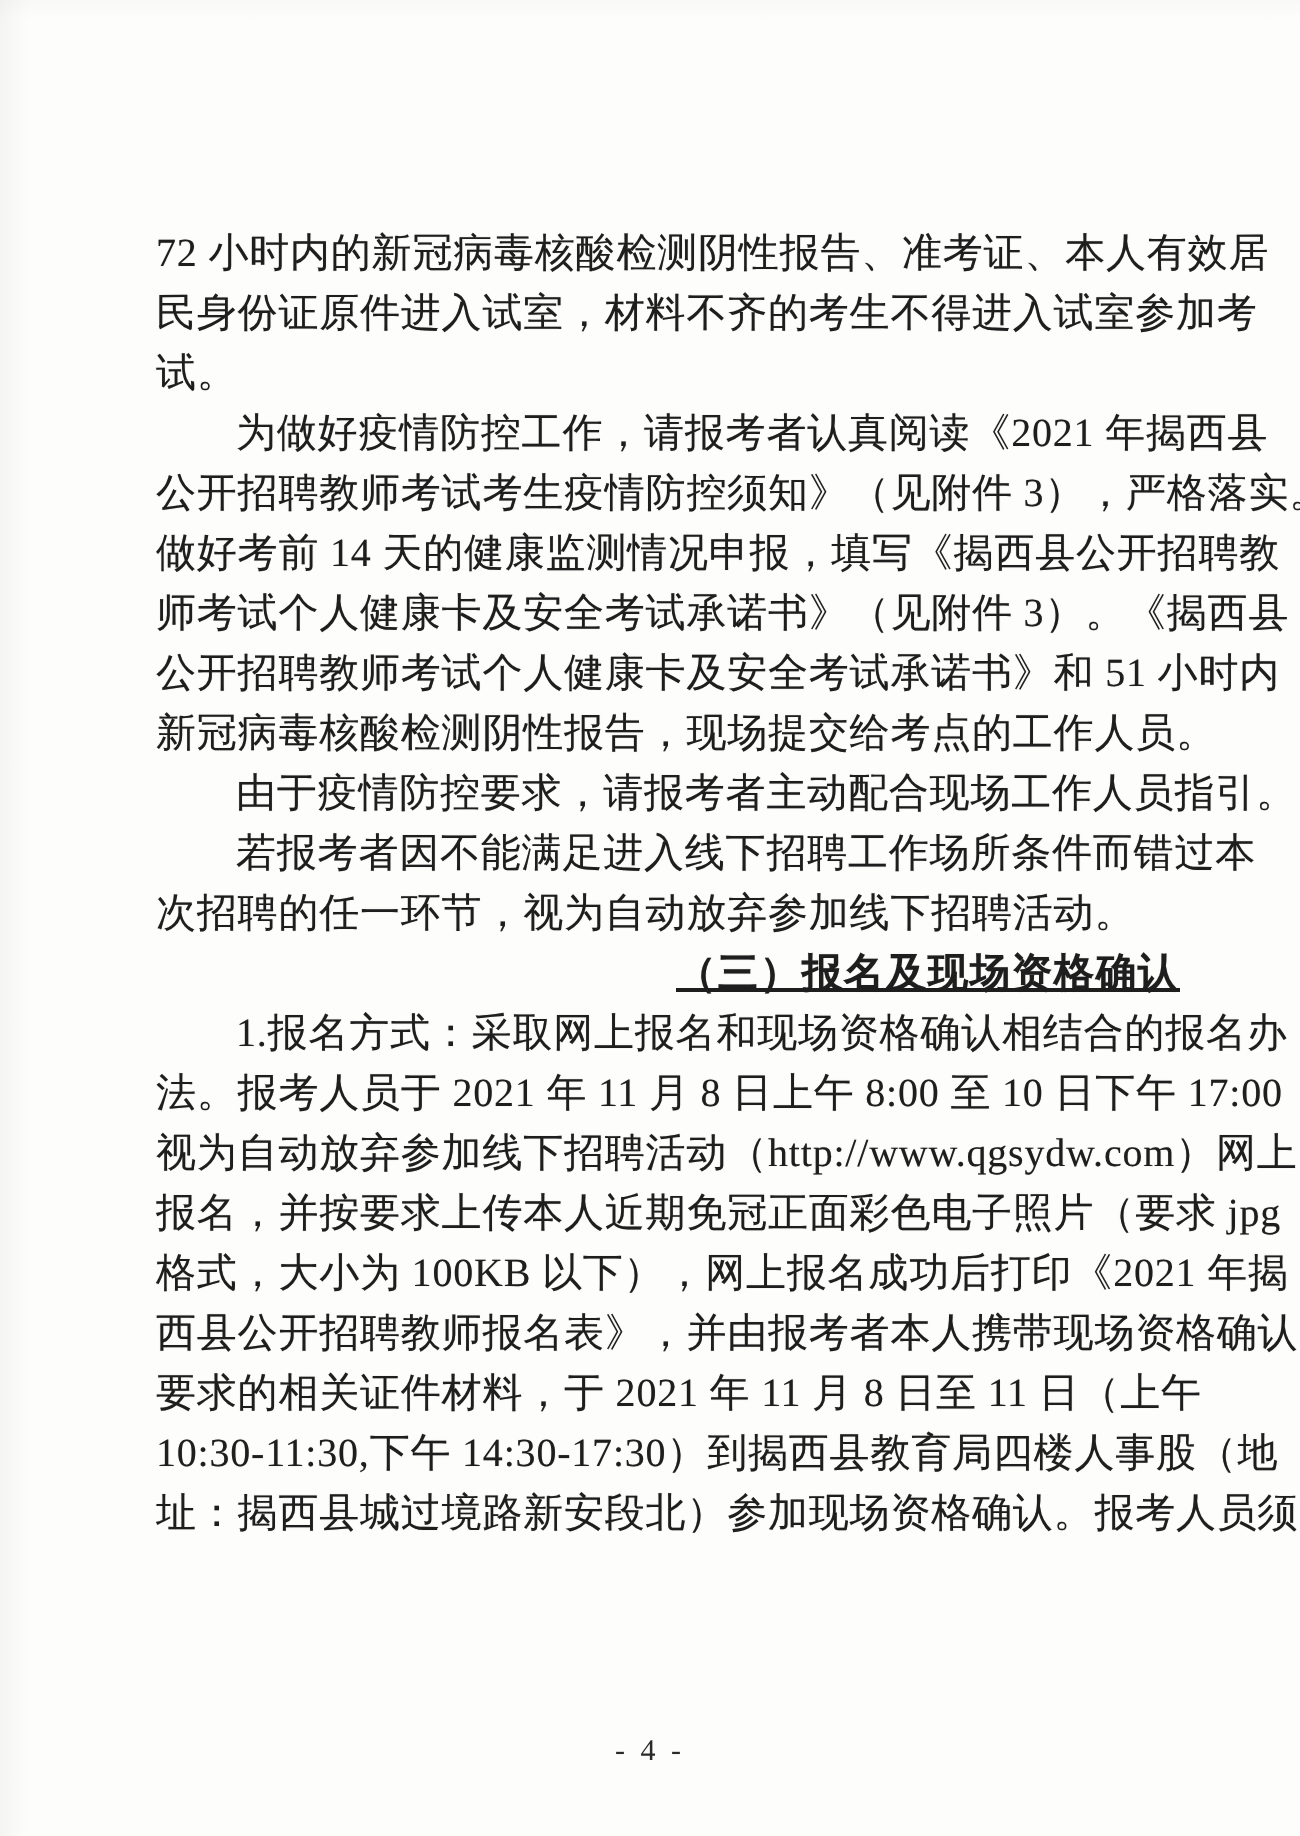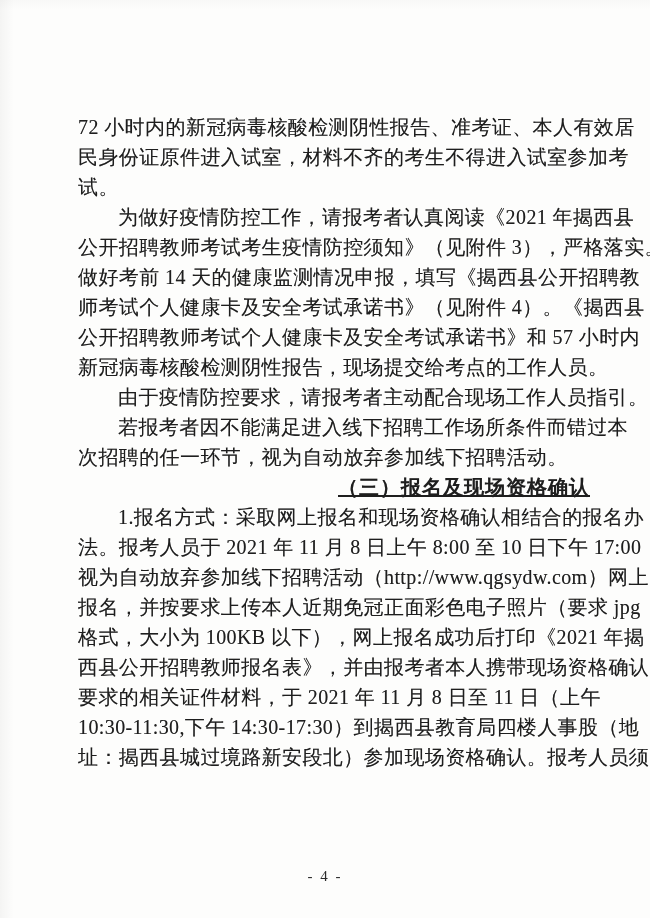--- a/index.html
+++ b/index.html
@@ -58,22 +58,22 @@
 <body>
 
 <div class="page">
   <div class="text-block" id="text-block">
       <div class="line">72 小时内的新冠病毒核酸检测阴性报告、准考证、本人有效居</div>
       <div class="line">民身份证原件进入试室，材料不齐的考生不得进入试室参加考</div>
       <div class="line">试。</div>
       <div class="line indent">为做好疫情防控工作，请报考者认真阅读《2021 年揭西县</div>
       <div class="line">公开招聘教师考试考生疫情防控须知》（见附件 3），严格落实。</div>
       <div class="line">做好考前 14 天的健康监测情况申报，填写《揭西县公开招聘教</div>
-      <div class="line">师考试个人健康卡及安全考试承诺书》（见附件 4）。《揭西县</div>
-      <div class="line">公开招聘教师考试个人健康卡及安全考试承诺书》和 57 小时内</div>
+      <div class="line">师考试个人健康卡及安全考试承诺书》（见附件 3）。《揭西县</div>
+      <div class="line">公开招聘教师考试个人健康卡及安全考试承诺书》和 51 小时内</div>
       <div class="line">新冠病毒核酸检测阴性报告，现场提交给考点的工作人员。</div>
       <div class="line indent">由于疫情防控要求，请报考者主动配合现场工作人员指引。</div>
       <div class="line indent">若报考者因不能满足进入线下招聘工作场所条件而错过本</div>
       <div class="line">次招聘的任一环节，视为自动放弃参加线下招聘活动。</div>
       <div class="line indent bold">（三）报名及现场资格确认</div>
       <div class="line indent">1.报名方式：采取网上报名和现场资格确认相结合的报名办</div>
       <div class="line">法。报考人员于 2021 年 11 月 8 日上午 8:00 至 10 日下午 17:00</div>
       <div class="line">视为自动放弃参加线下招聘活动（http://www.qgsydw.com）网上</div>
       <div class="line">报名，并按要求上传本人近期免冠正面彩色电子照片（要求 jpg</div>
       <div class="line">格式，大小为 100KB 以下），网上报名成功后打印《2021 年揭</div>

